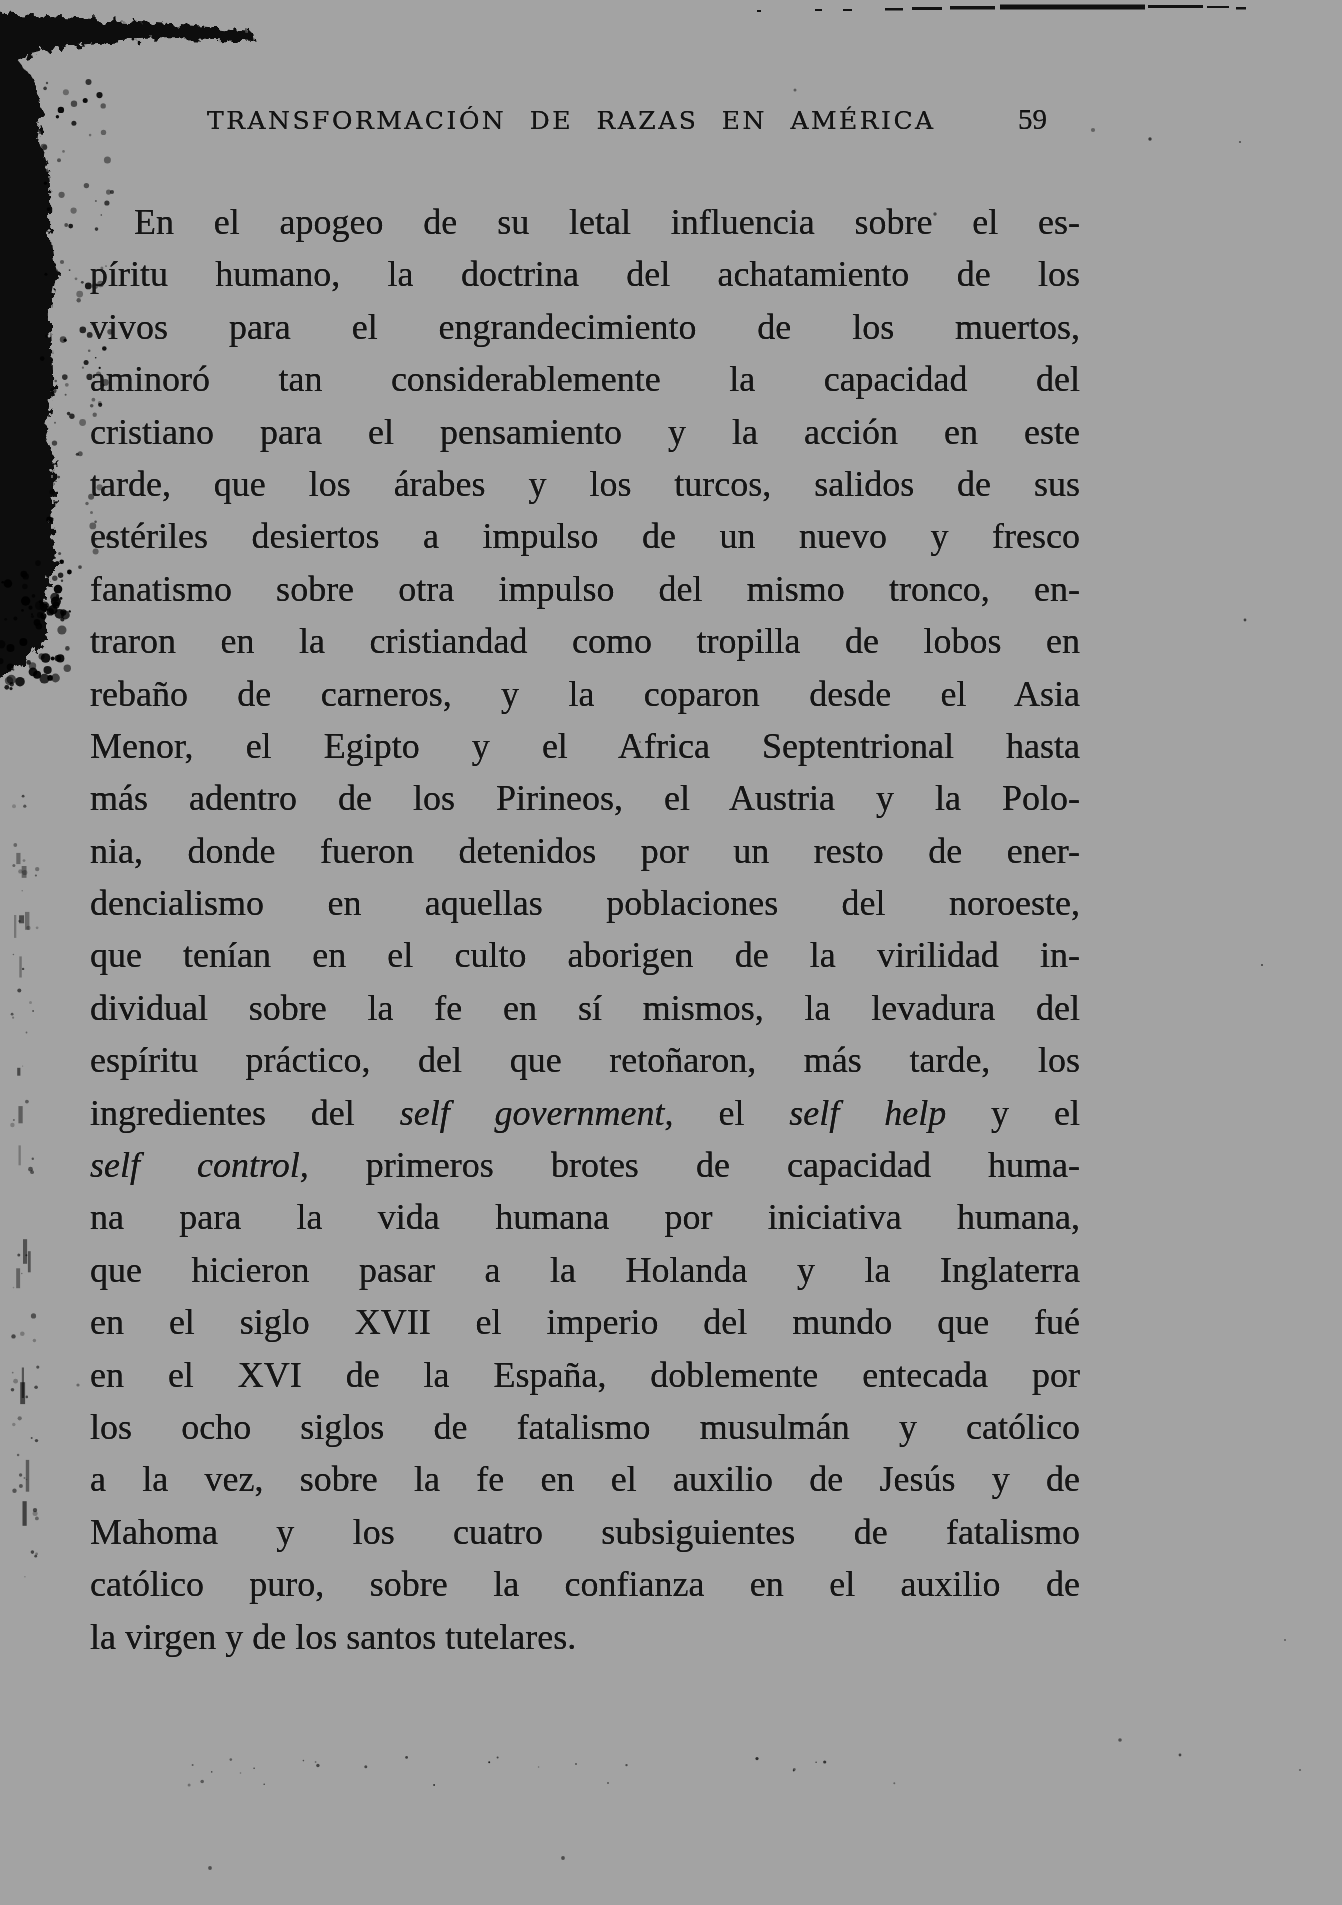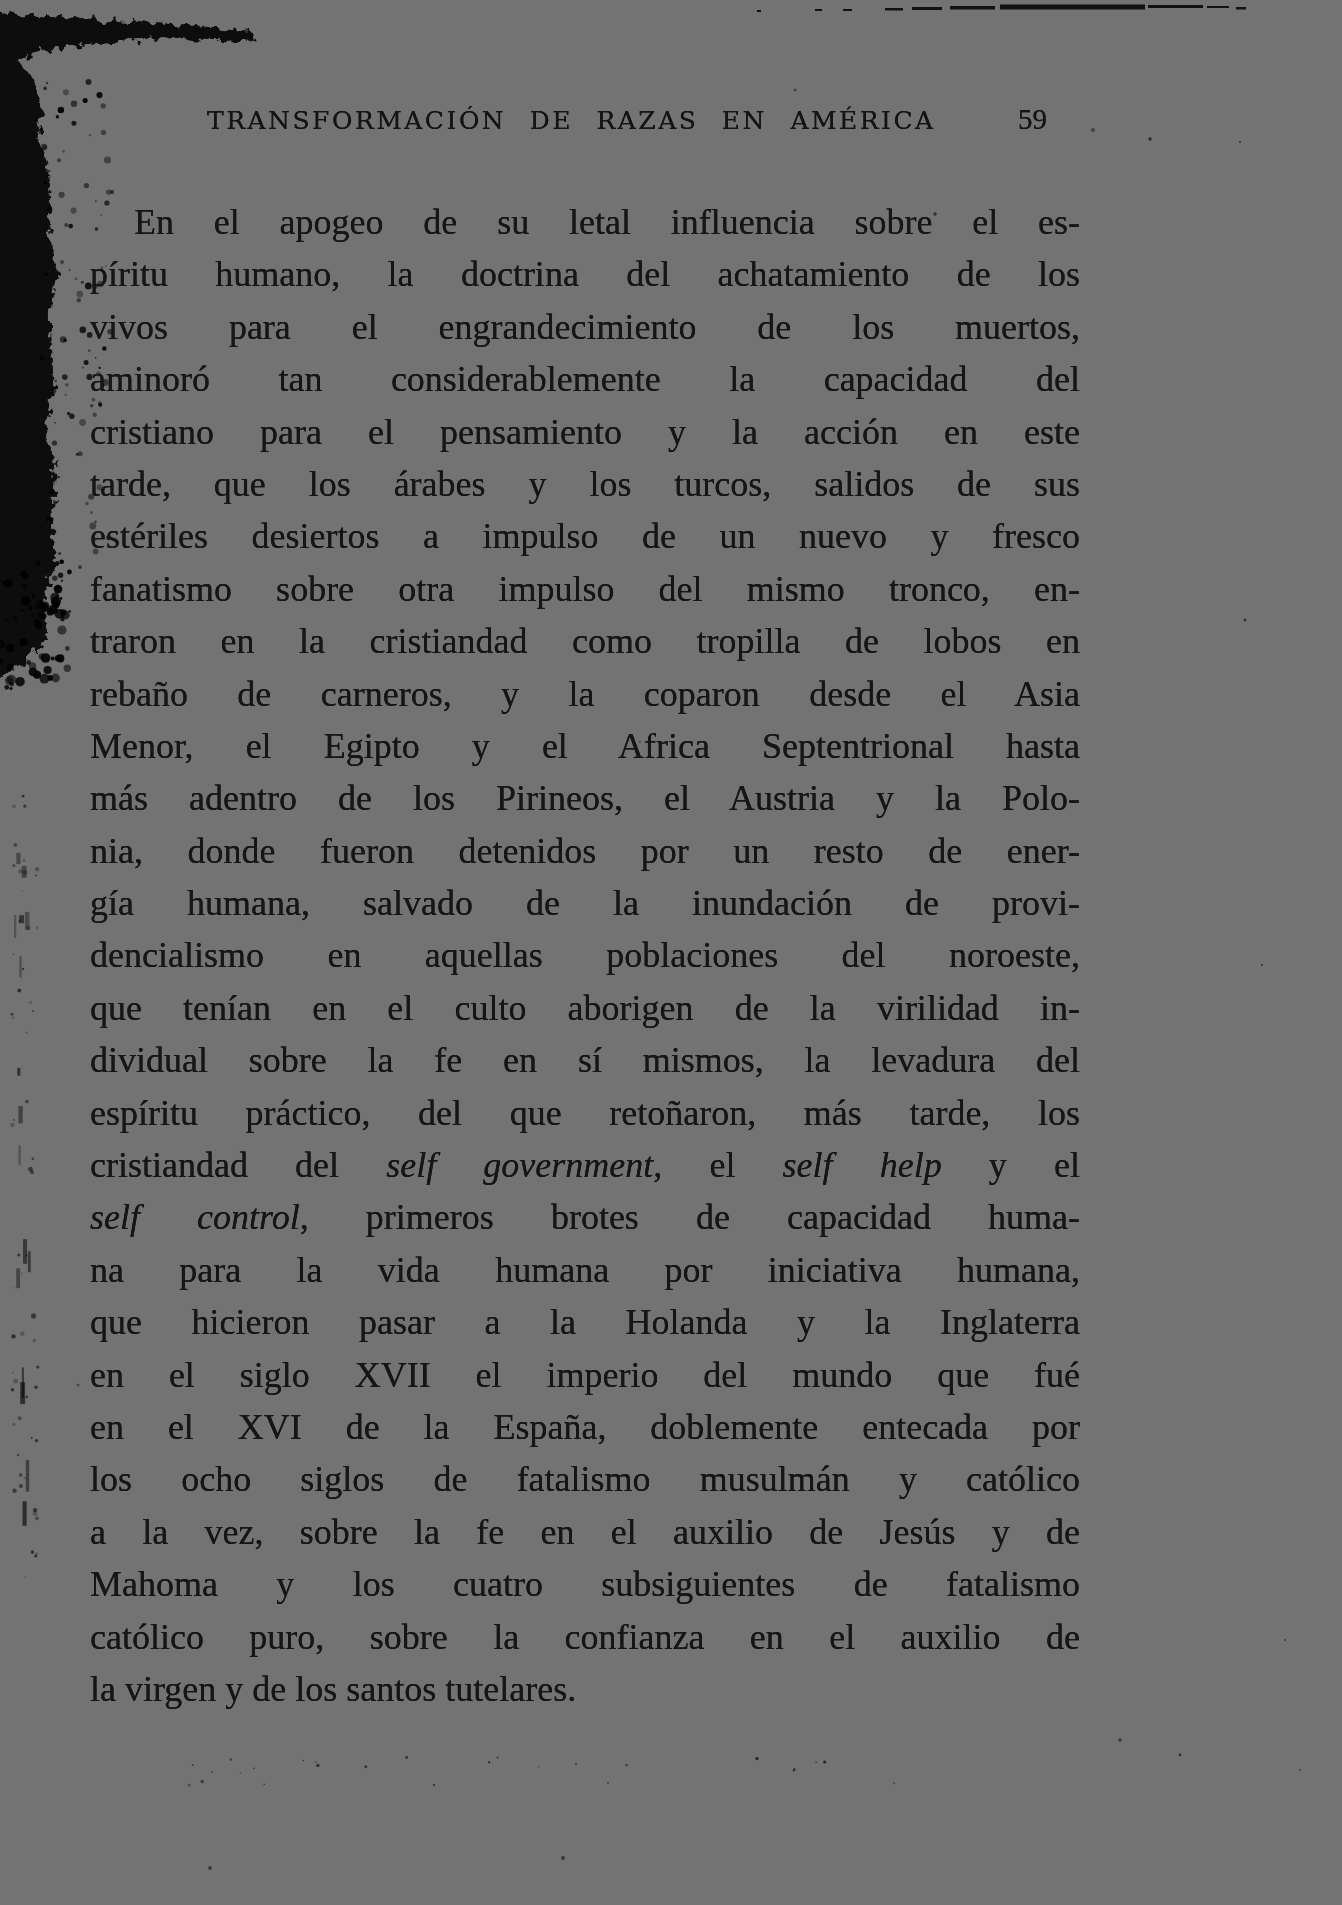--- a/index.html
+++ b/index.html
@@ -3,21 +3,21 @@
 <meta charset="utf-8">
 <style>
   html,body{margin:0;padding:0;}
   body{
     width:1342px;height:1905px;
     background:#ffffff;
     position:relative;
     font-family:"DejaVu Serif", serif;
     overflow:hidden;
   }
-  .page{position:absolute;inset:0;background:#737373;}
+  .page{position:absolute;inset:0;background:#a3a3a3;}
   .running-header{position:absolute;top:98px;left:0;width:1342px;height:48px;}
   .header-title{
     position:absolute;left:207px;top:8px;
     font-size:25px;color:#141414;
     letter-spacing:2.5px;word-spacing:13px;
     white-space:nowrap;
     text-shadow:0 0 0.5px rgba(0,0,0,.85);
   }
   .page-number{
     position:absolute;left:1018px;top:5px;
@@ -370,26 +370,25 @@
       <div class="line"><span>aminoró tan considerablemente la capacidad del</span></div>
       <div class="line"><span>cristiano para el pensamiento y la acción en este</span></div>
       <div class="line"><span>tarde, que los árabes y los turcos, salidos de sus</span></div>
       <div class="line"><span>estériles desiertos a impulso de un nuevo y fresco</span></div>
       <div class="line"><span>fanatismo sobre otra impulso del mismo tronco, en-</span></div>
       <div class="line"><span>traron en la cristiandad como tropilla de lobos en</span></div>
       <div class="line"><span>rebaño de carneros, y la coparon desde el Asia</span></div>
       <div class="line"><span>Menor, el Egipto y el Africa Septentrional hasta</span></div>
       <div class="line"><span>más adentro de los Pirineos, el Austria y la Polo-</span></div>
       <div class="line"><span>nia, donde fueron detenidos por un resto de ener-</span></div>
-      <div class="line"><span>gía humana, salvado de la inundación de provi-</span></div>
       <div class="line"><span>dencialismo en aquellas poblaciones del noroeste,</span></div>
       <div class="line"><span>que tenían en el culto aborigen de la virilidad in-</span></div>
       <div class="line"><span>dividual sobre la fe en sí mismos, la levadura del</span></div>
       <div class="line"><span>espíritu práctico, del que retoñaron, más tarde, los</span></div>
-      <div class="line"><span>cristiandad del </span><span class="it">self government,</span><span> el </span><span class="it">self help</span><span> y el</span></div>
+      <div class="line"><span>ingredientes del </span><span class="it">self government,</span><span> el </span><span class="it">self help</span><span> y el</span></div>
       <div class="line"><span class="it">self control,</span><span> primeros brotes de capacidad huma-</span></div>
       <div class="line"><span>na para la vida humana por iniciativa humana,</span></div>
       <div class="line"><span>que hicieron pasar a la Holanda y la Inglaterra</span></div>
       <div class="line"><span>en el siglo XVII el imperio del mundo que fué</span></div>
       <div class="line"><span>en el XVI de la España, doblemente entecada por</span></div>
       <div class="line"><span>los ocho siglos de fatalismo musulmán y católico</span></div>
       <div class="line"><span>a la vez, sobre la fe en el auxilio de Jesús y de</span></div>
       <div class="line"><span>Mahoma y los cuatro subsiguientes de fatalismo</span></div>
       <div class="line"><span>católico puro, sobre la confianza en el auxilio de</span></div>
       <div class="line last"><span>la virgen y de los santos tutelares.</span></div>

